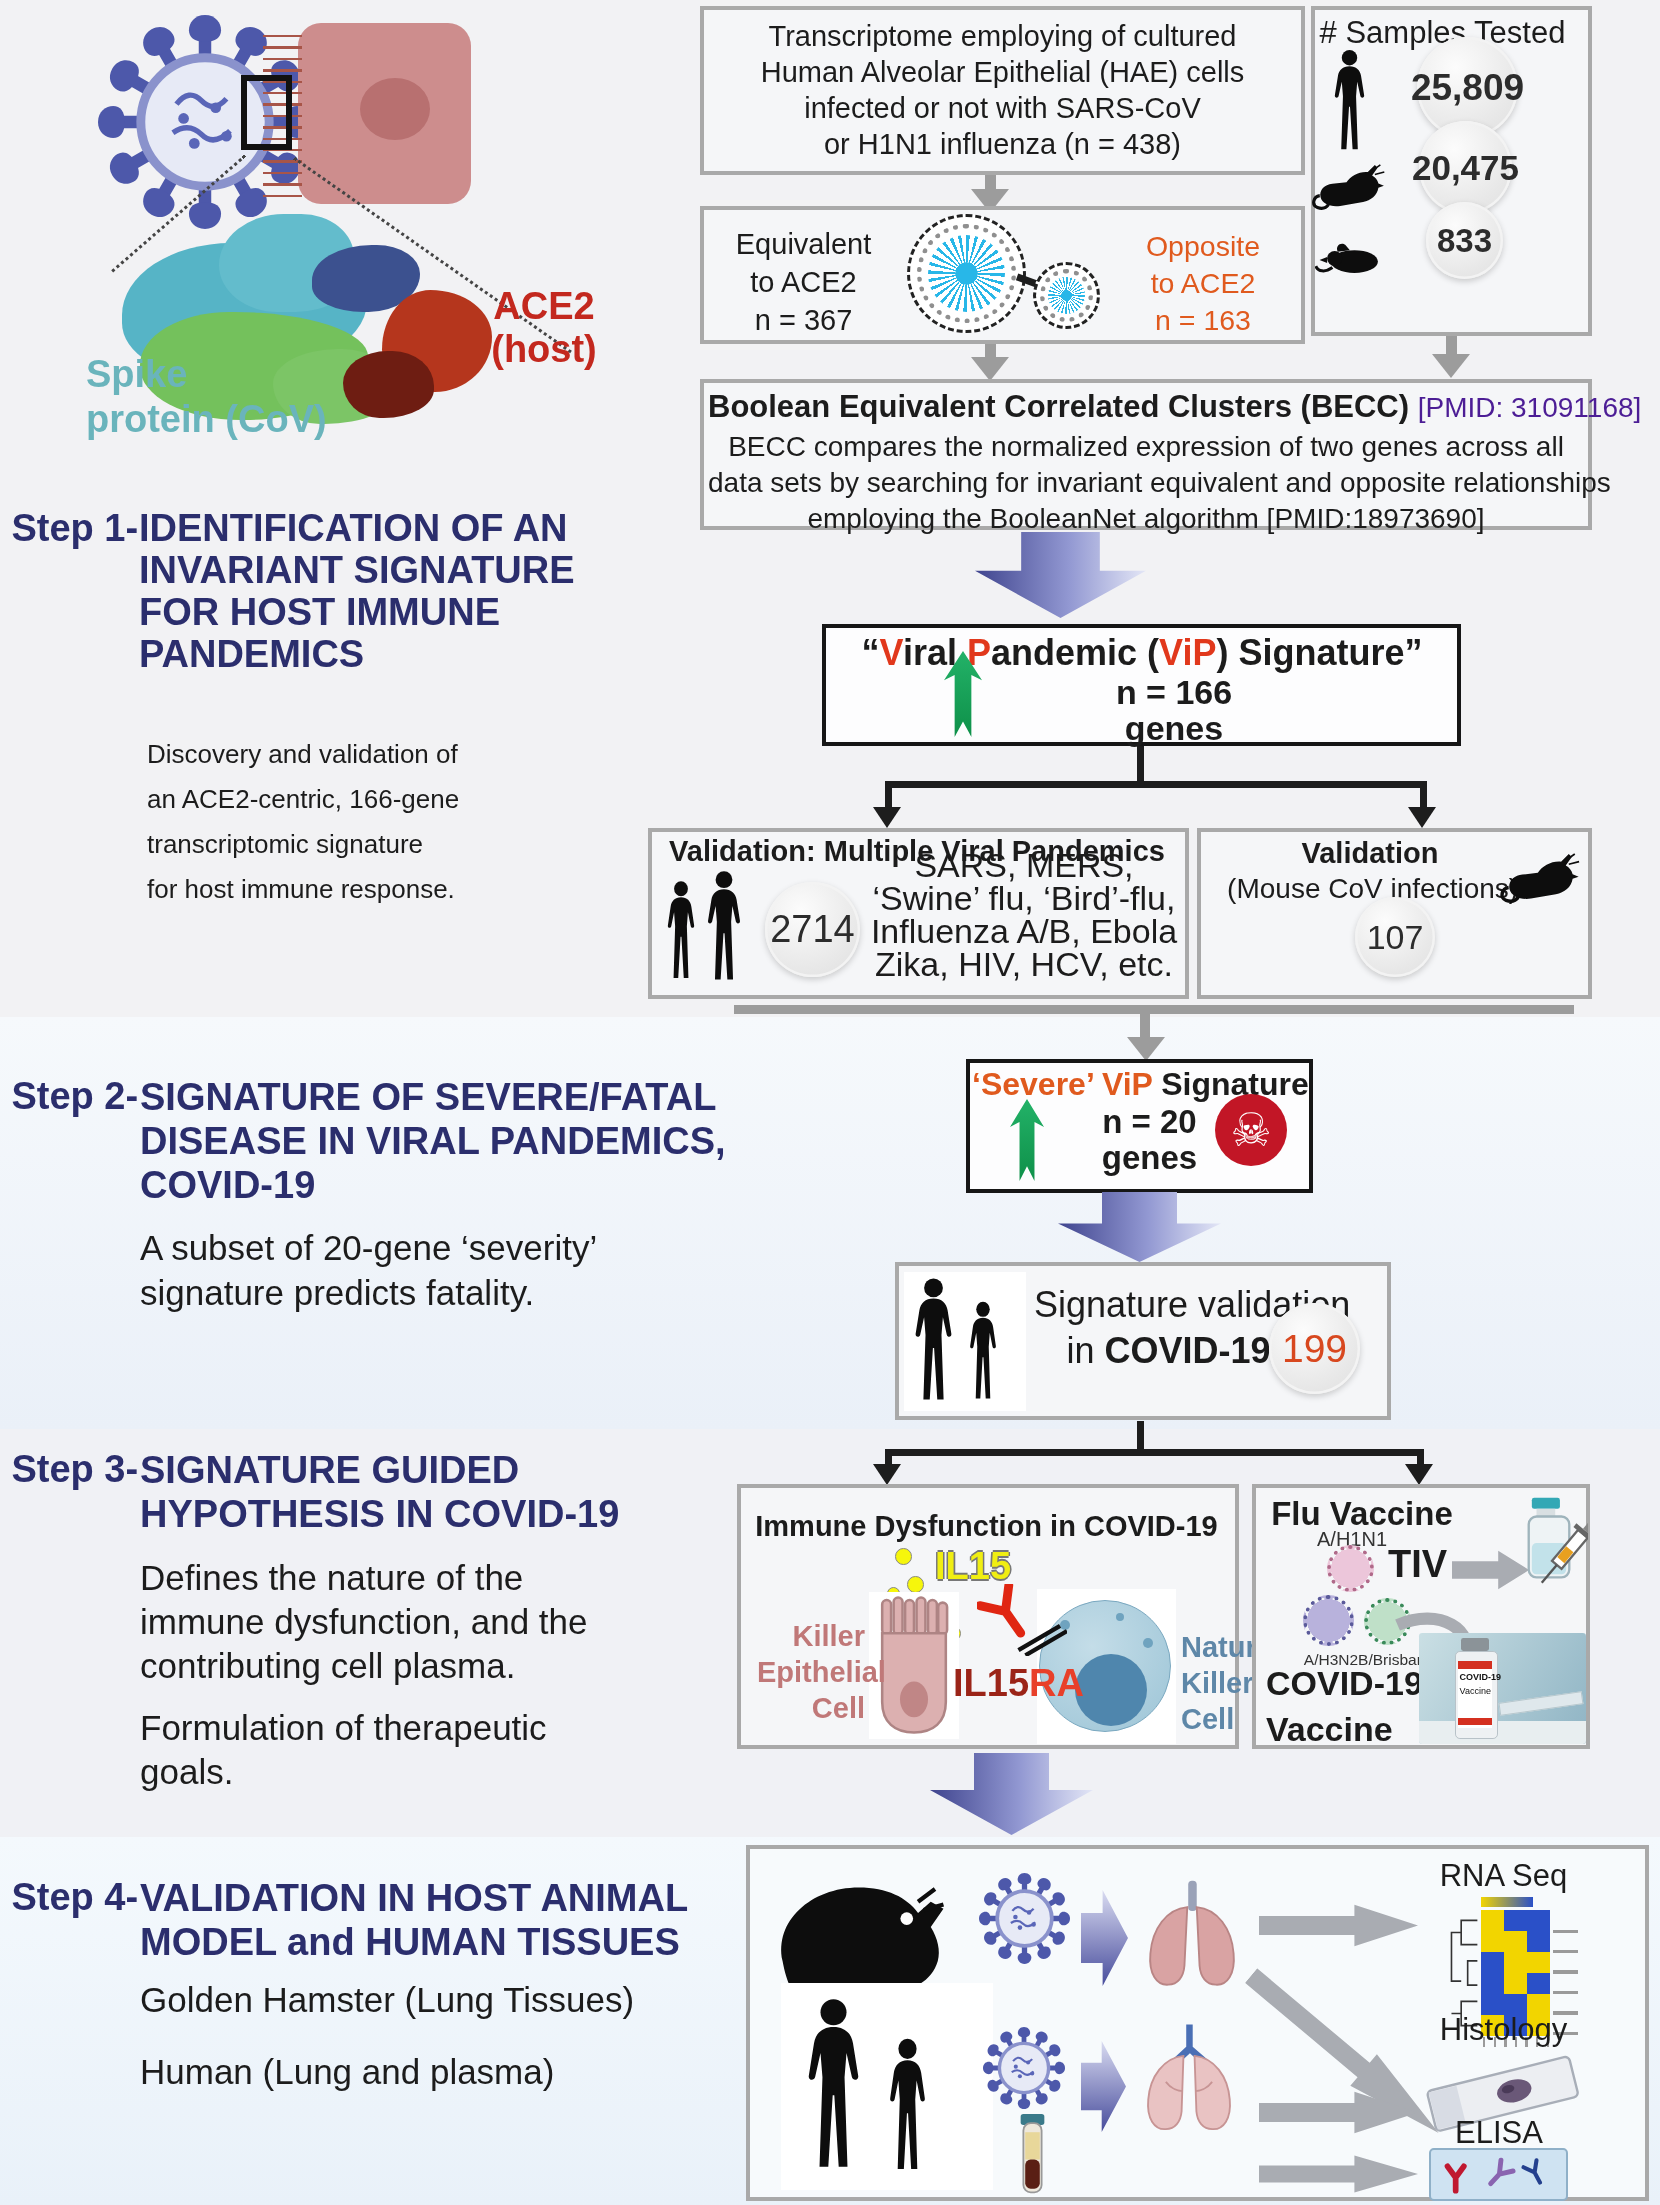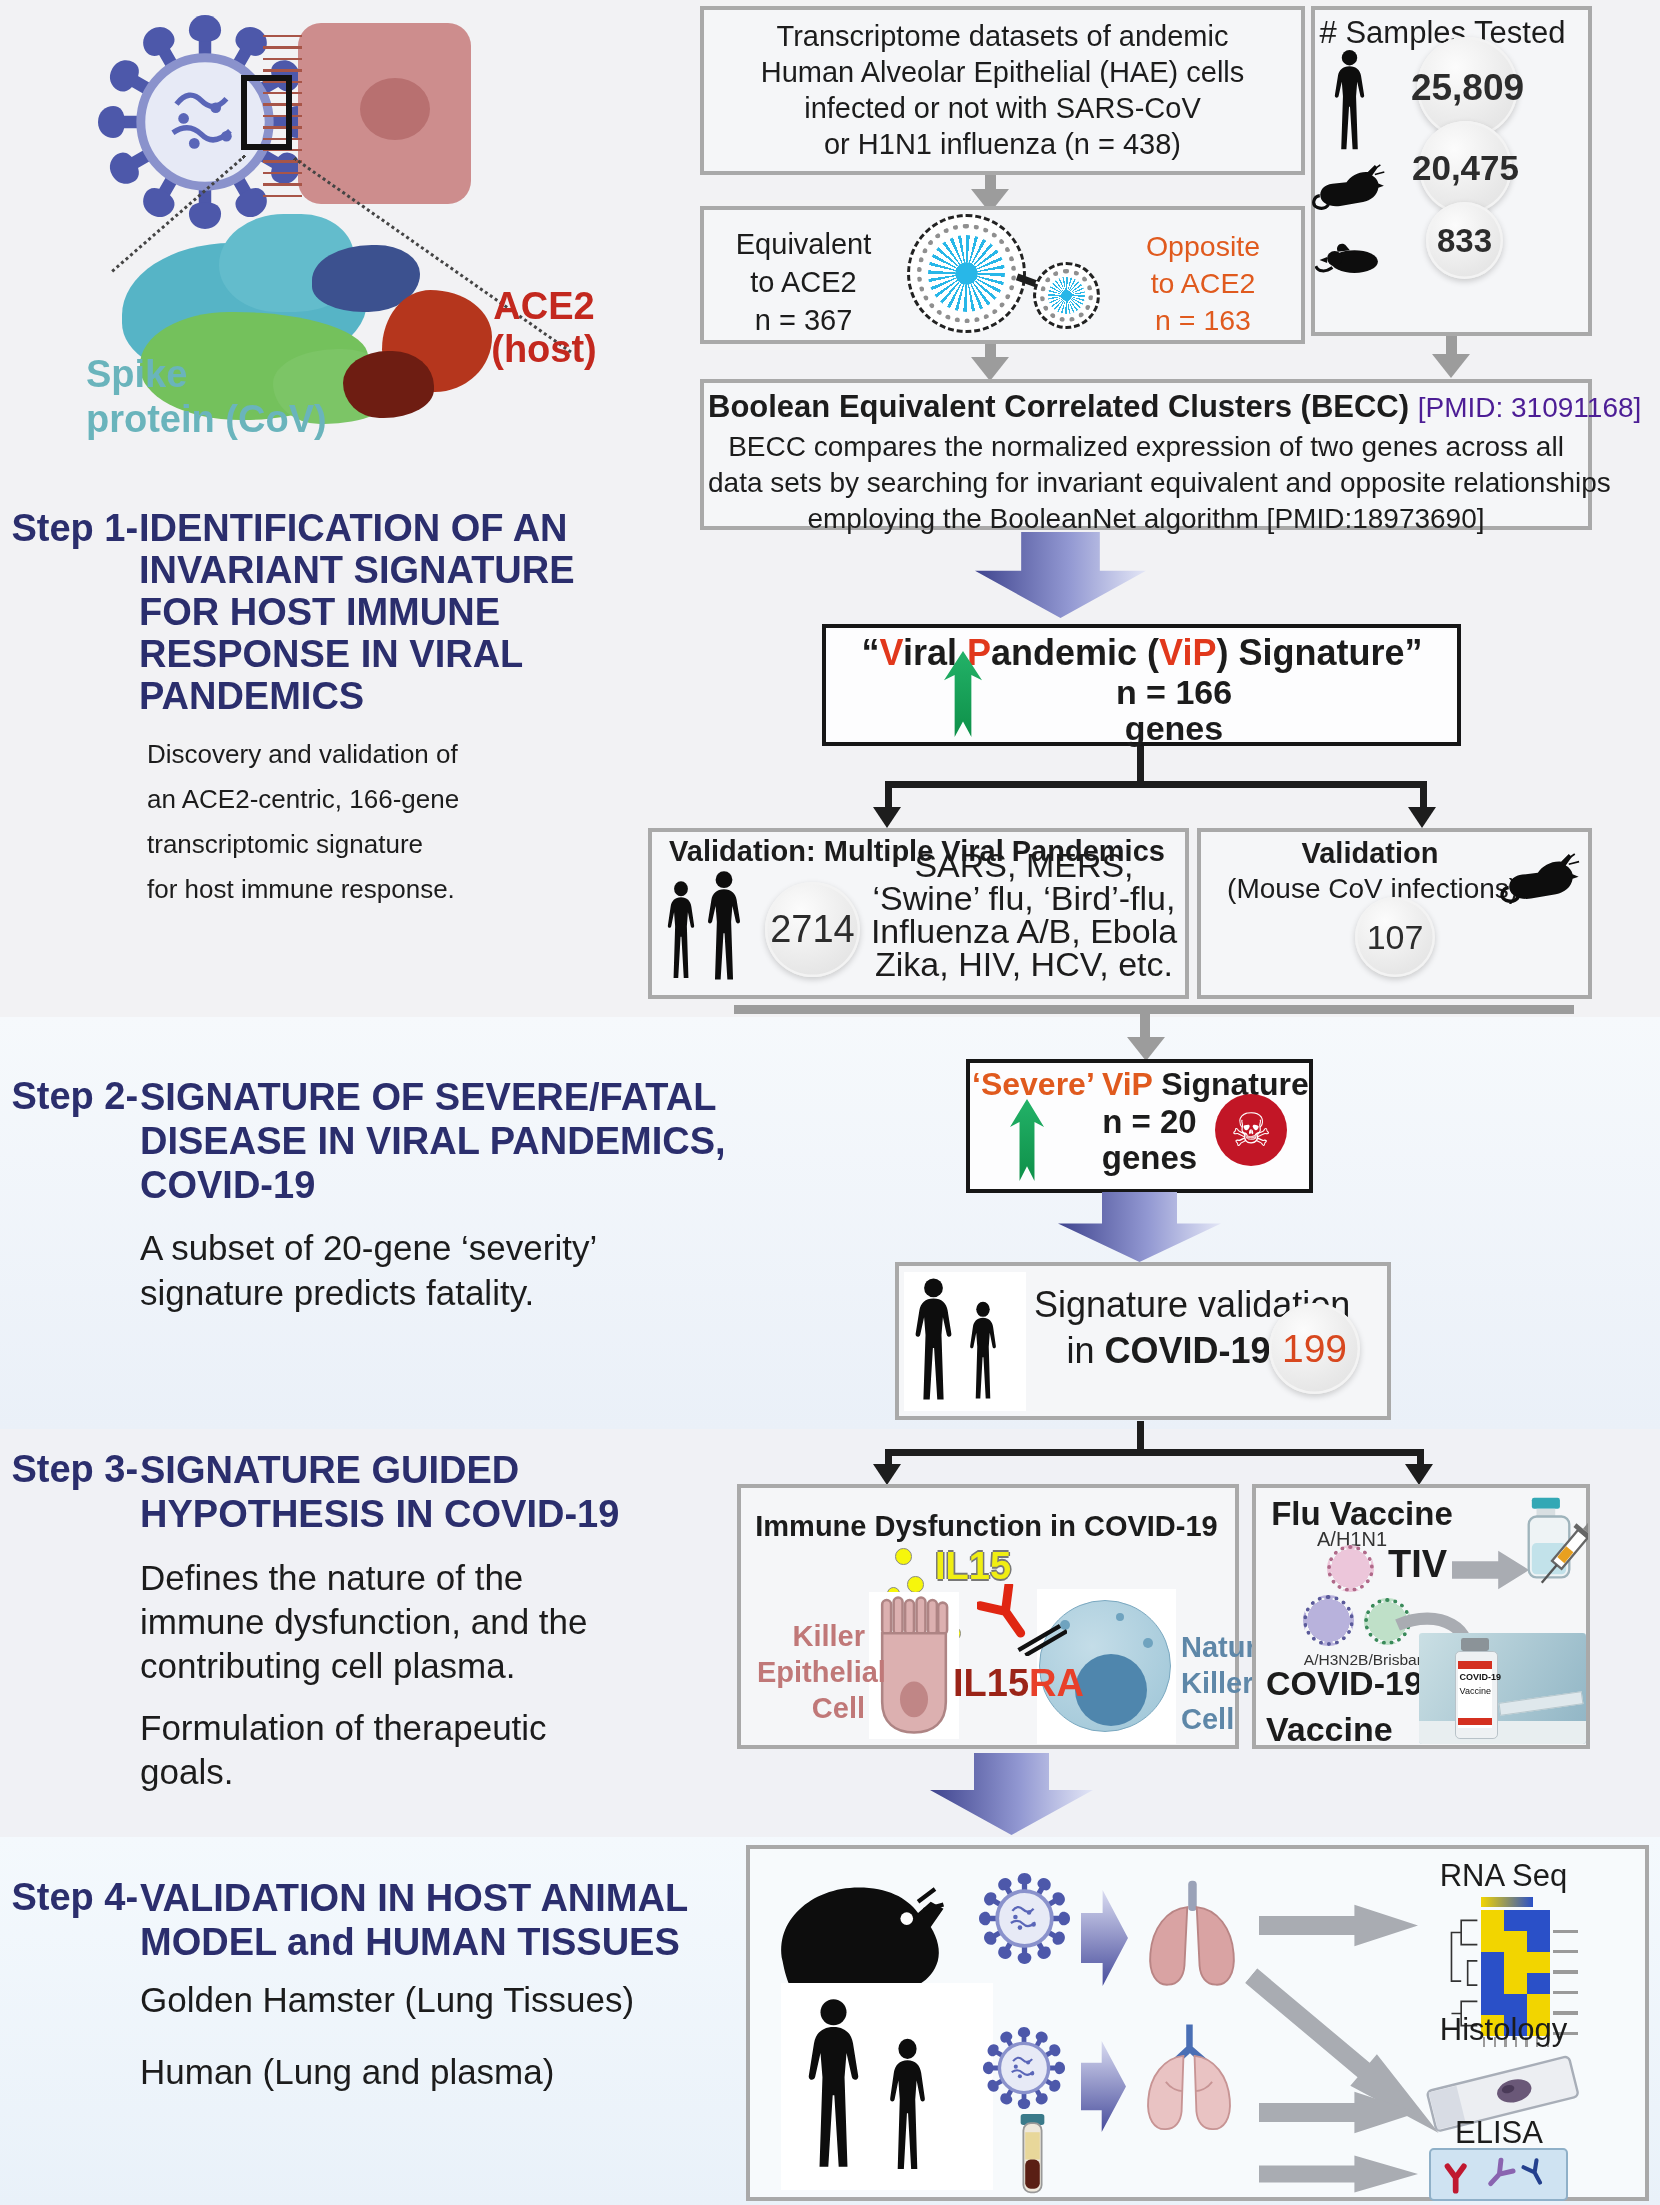--- a/index.html
+++ b/index.html
@@ -146,21 +146,21 @@
     <div>ACE2</div>
       <div>(host)</div>
   </div>
   <div class="t b" style="left:86px;top:352px;font-size:38px;color:#6ab4bc;line-height:1.18">
     <div>Spike</div>
       <div>protein (CoV)</div>
   </div>
 
   <div class="box" style="left:700px;top:5.7px;width:605px;height:169px"></div>
   <div class="t ctr" style="left:708px;top:18px;width:589px;font-size:29px;line-height:36px">
-    <div>Transcriptome datasets of andemic</div>
+    <div>Transcriptome employing of cultured</div>
     <div>Human Alveolar Epithelial (HAE) cells</div>
     <div>infected or not with SARS-CoV</div>
     <div>or H1N1 influenza (n = 438)</div>
   </div>
   <div class="gstem" style="left:985px;top:175px;width:11.4px;height:14.7px"></div>
   <div class="ghead" style="left:971px;top:189px"></div>
 
   <div class="box" style="left:700px;top:206px;width:605px;height:138px"></div>
   <div class="t ctr" style="left:714px;top:225px;width:179px;font-size:29px;line-height:38px">
     <div>Equivalent</div>
@@ -492,21 +492,20 @@
           <path d="M125 42V28M125 28l-9-12M125 28l9-12"></path>
         </g>
     </svg>
   </div>
 
   <div class="t nav" style="left:11.4px;top:507px;font-size:38px">Step 1-</div>
   <div class="t nav" style="left:139px;top:507px;font-size:38px;line-height:42px">
     <div>IDENTIFICATION OF AN</div>
     <div>INVARIANT SIGNATURE</div>
     <div>FOR HOST IMMUNE</div>
-    <div>RESPONSE IN VIRAL</div>
     <div>PANDEMICS</div>
   </div>
   <div class="t" style="left:147px;top:732px;font-size:26px;line-height:45px">
     <div>Discovery and validation of</div>
     <div>an ACE2-centric, 166-gene</div>
     <div>transcriptomic signature</div>
     <div>for host immune response.</div>
   </div>
 
   <div class="t nav" style="left:11.4px;top:1075px;font-size:38px">Step 2-</div>

